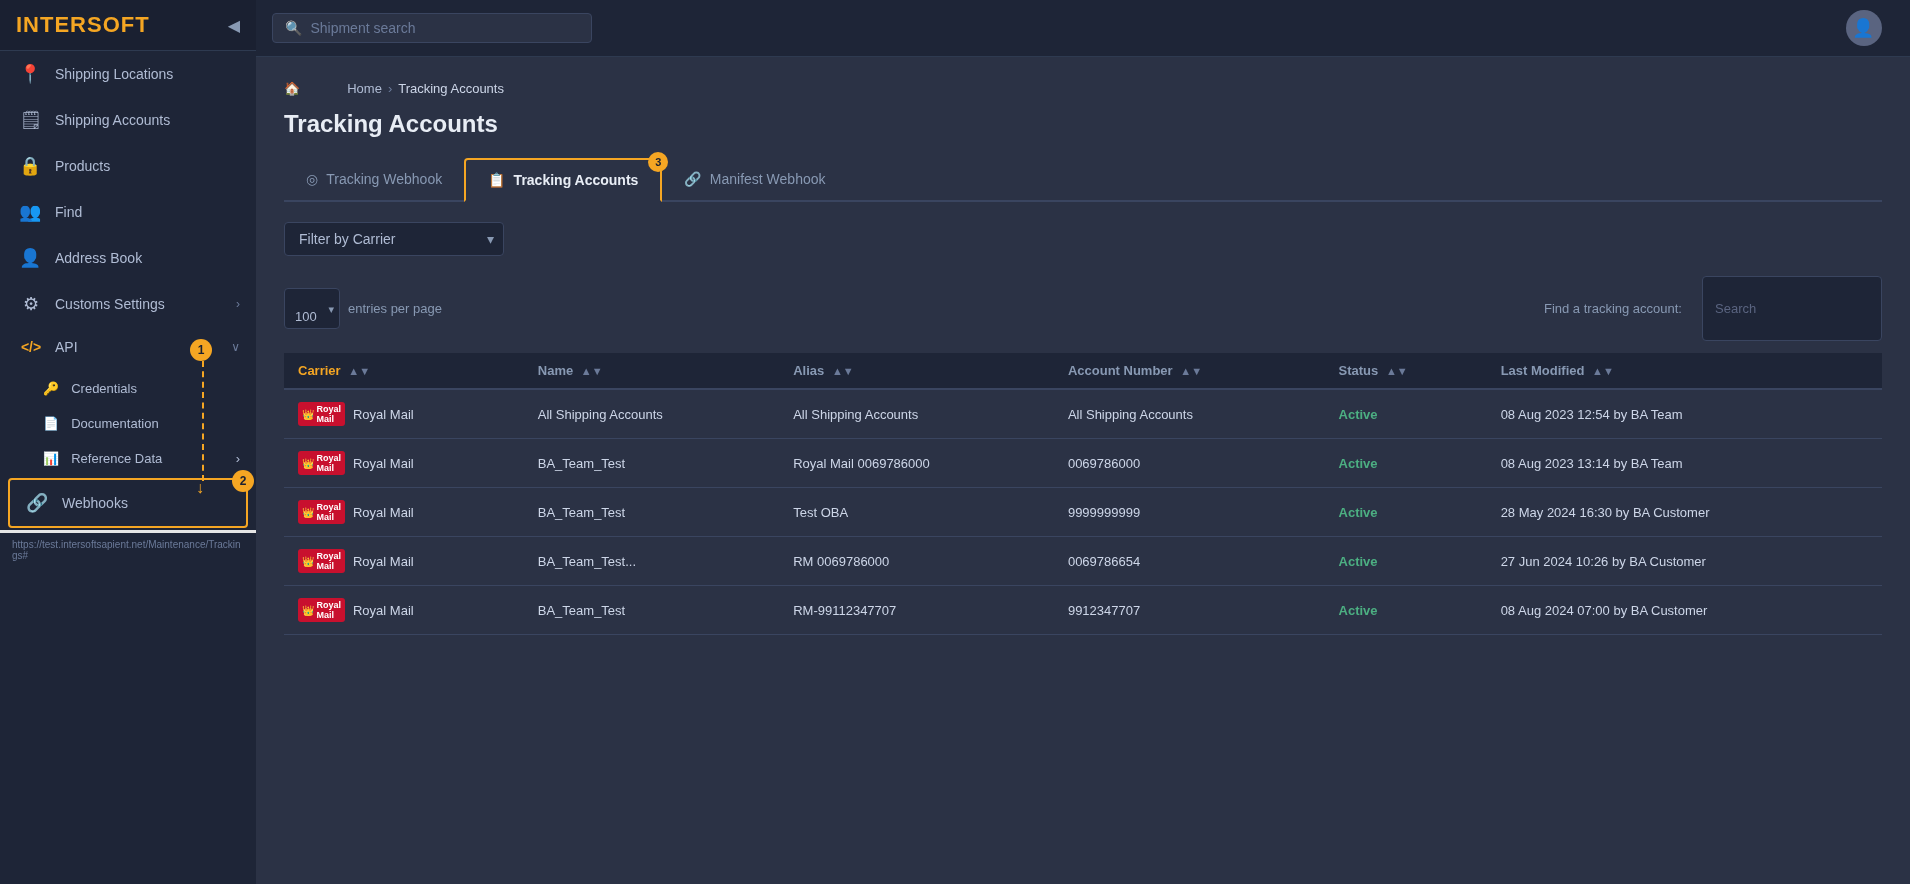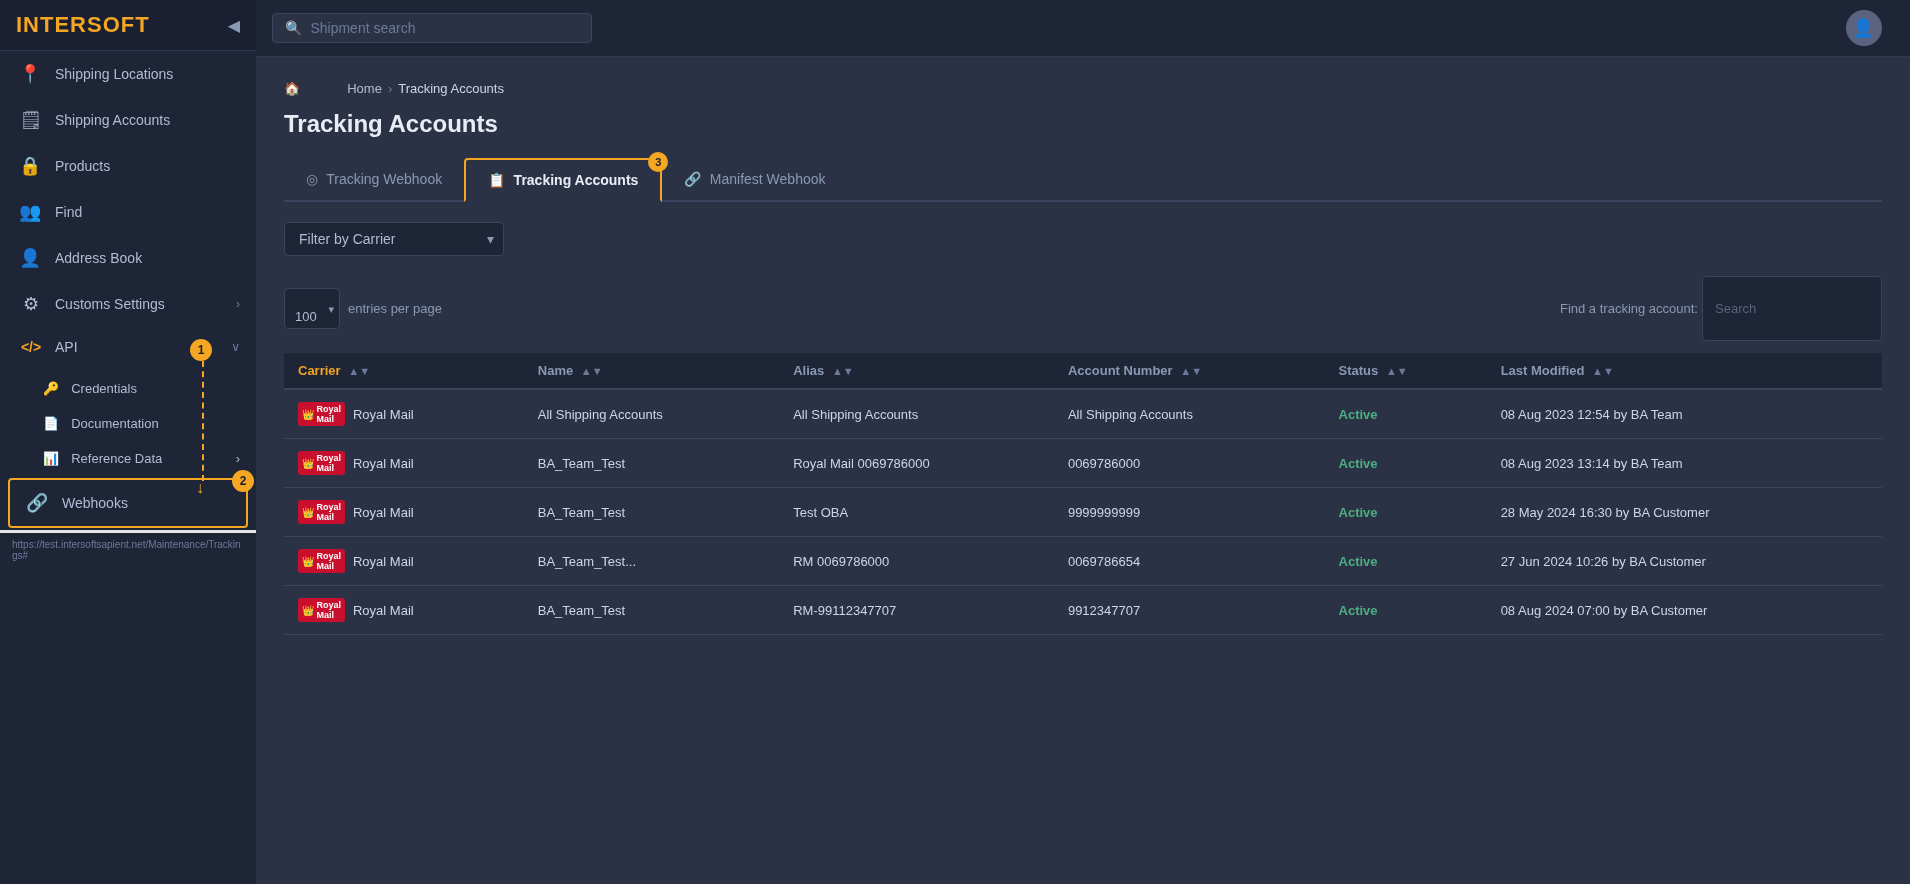--- a/index.html
+++ b/index.html
@@ -264,21 +264,21 @@
     }
     .entries-select-wrap { position: relative; display: inline-block; }
     .entries-select-wrap::after {
       content: '▾';
       position: absolute; right: 6px; top: 50%; transform: translateY(-50%);
       color: #8899b3; pointer-events: none; font-size: 11px;
     }
     .search-tracking {
       display: flex;
       align-items: center;
-      gap: 4px;
+      gap: 20px;
       color: #8899b3;
       font-size: 13px;
     }
     .search-tracking input {
       background: #1e2537;
       border: 1px solid #3a4560;
       border-radius: 4px;
       color: #b0bcd4;
       padding: 24px 12px;
       font-size: 13px;

